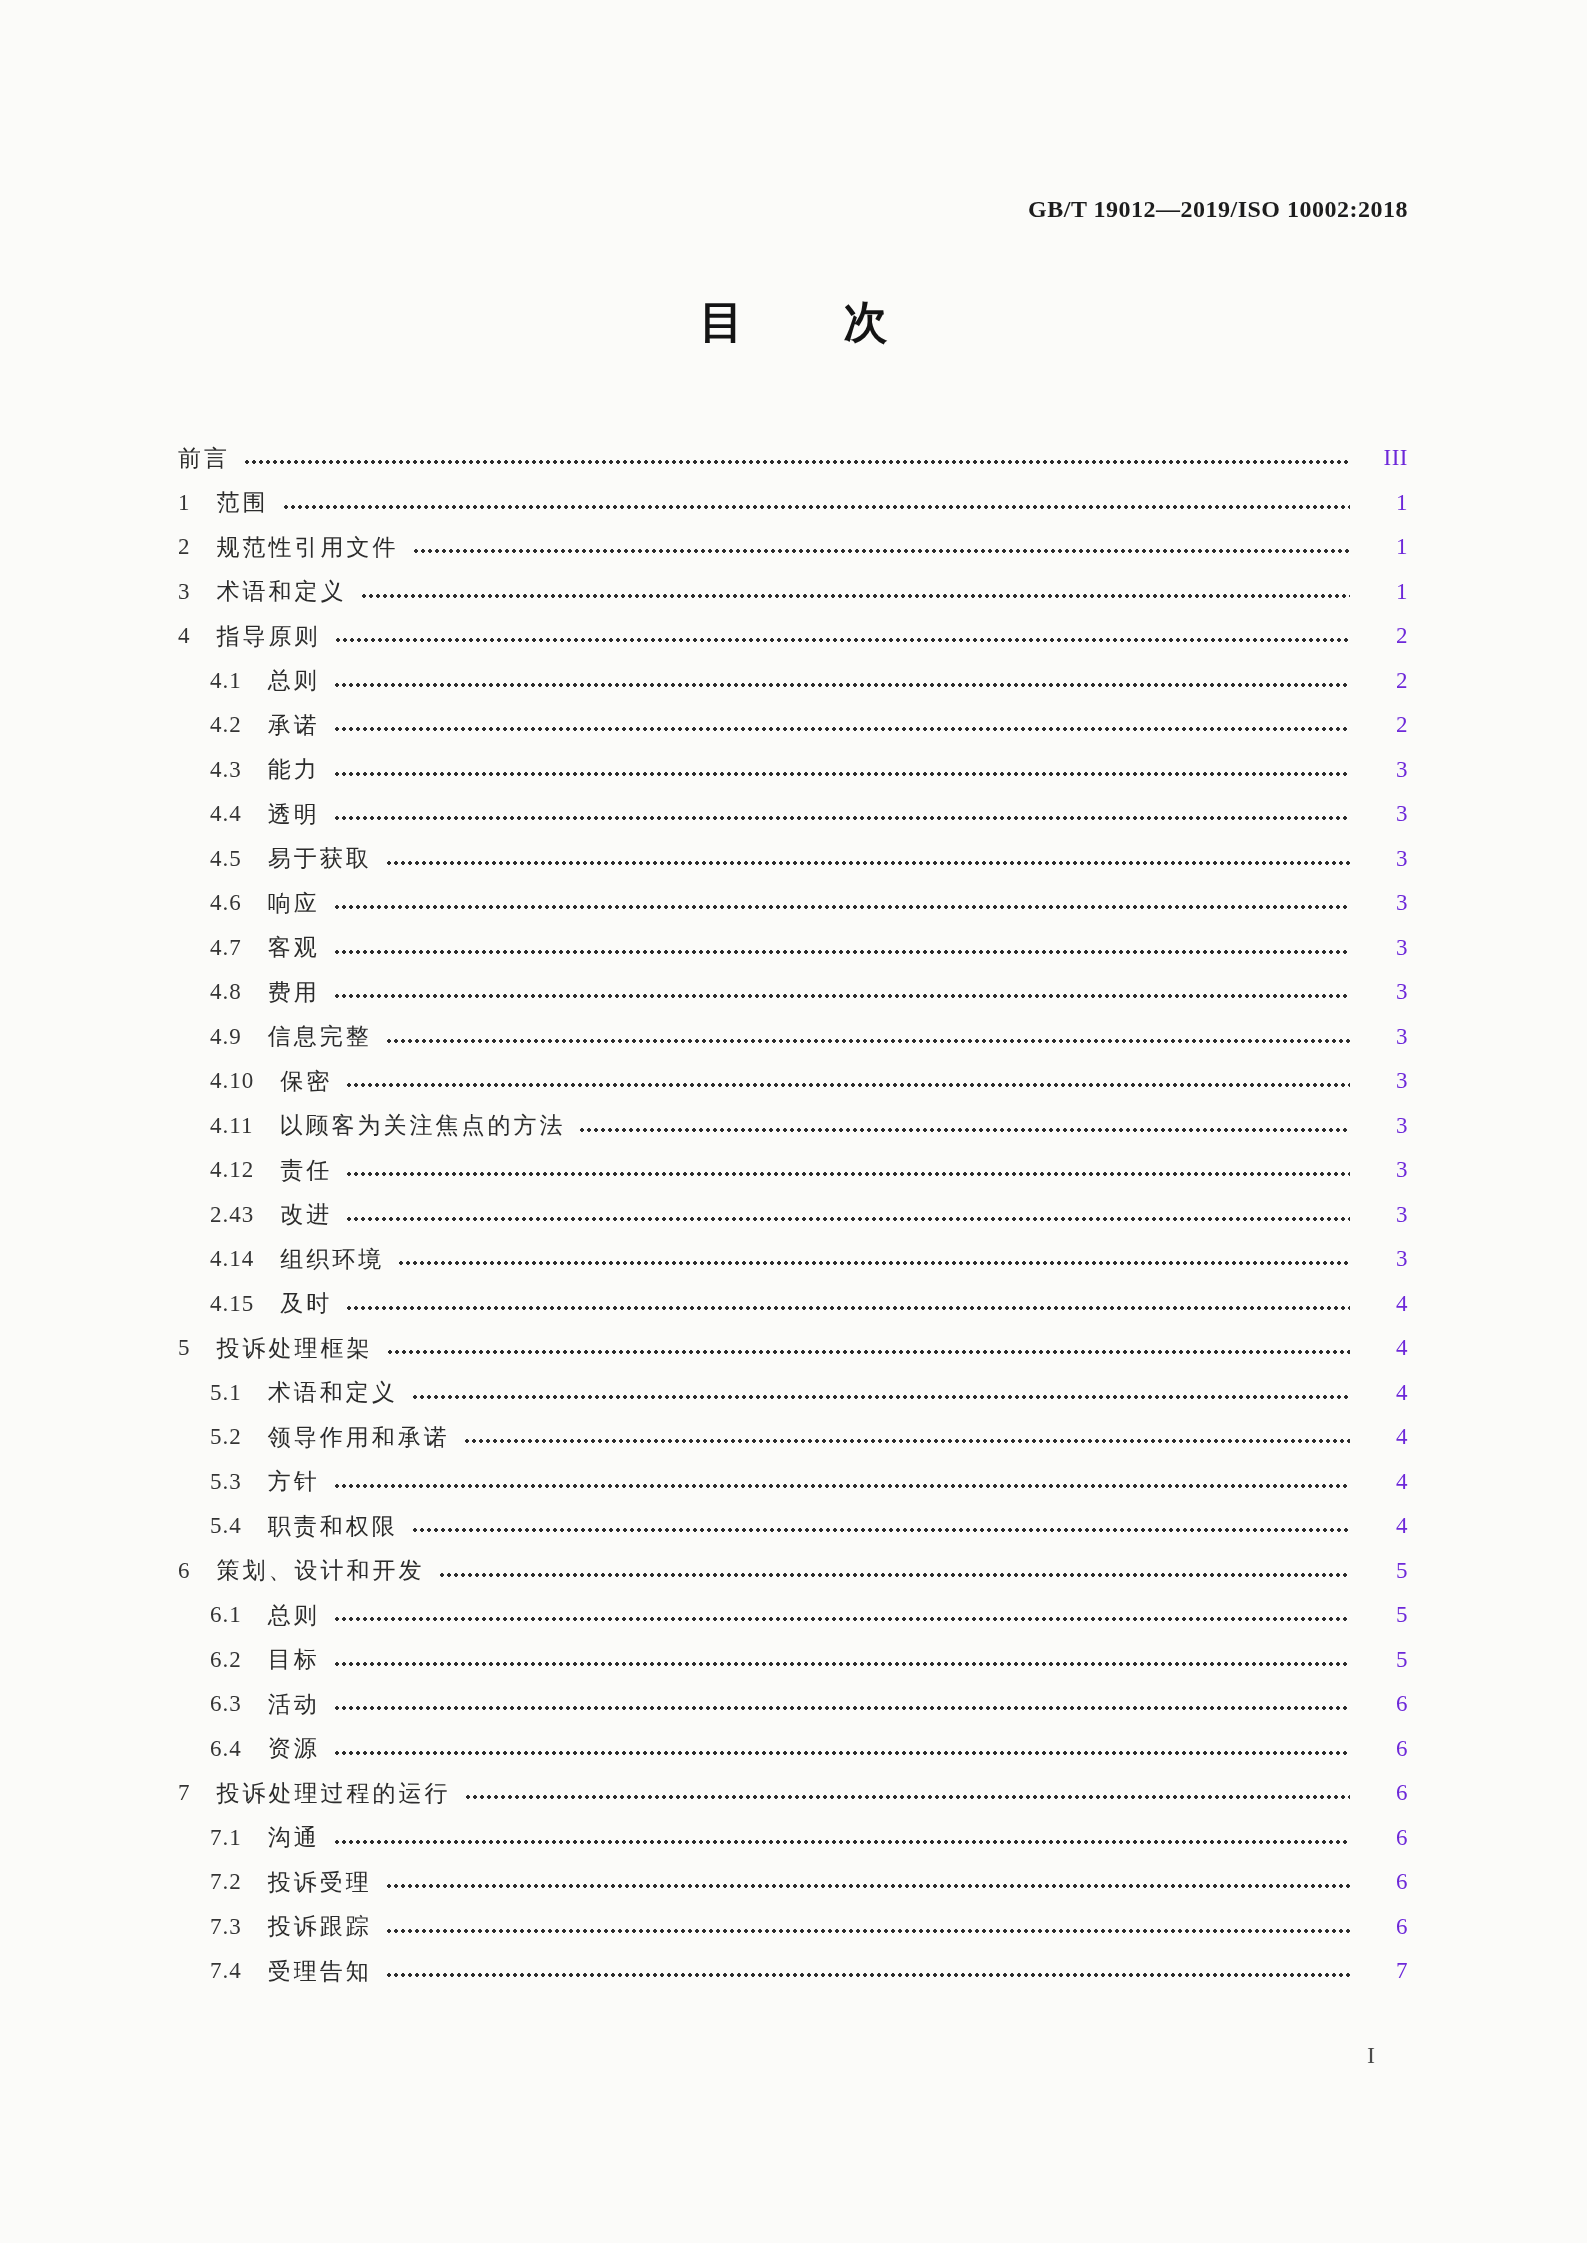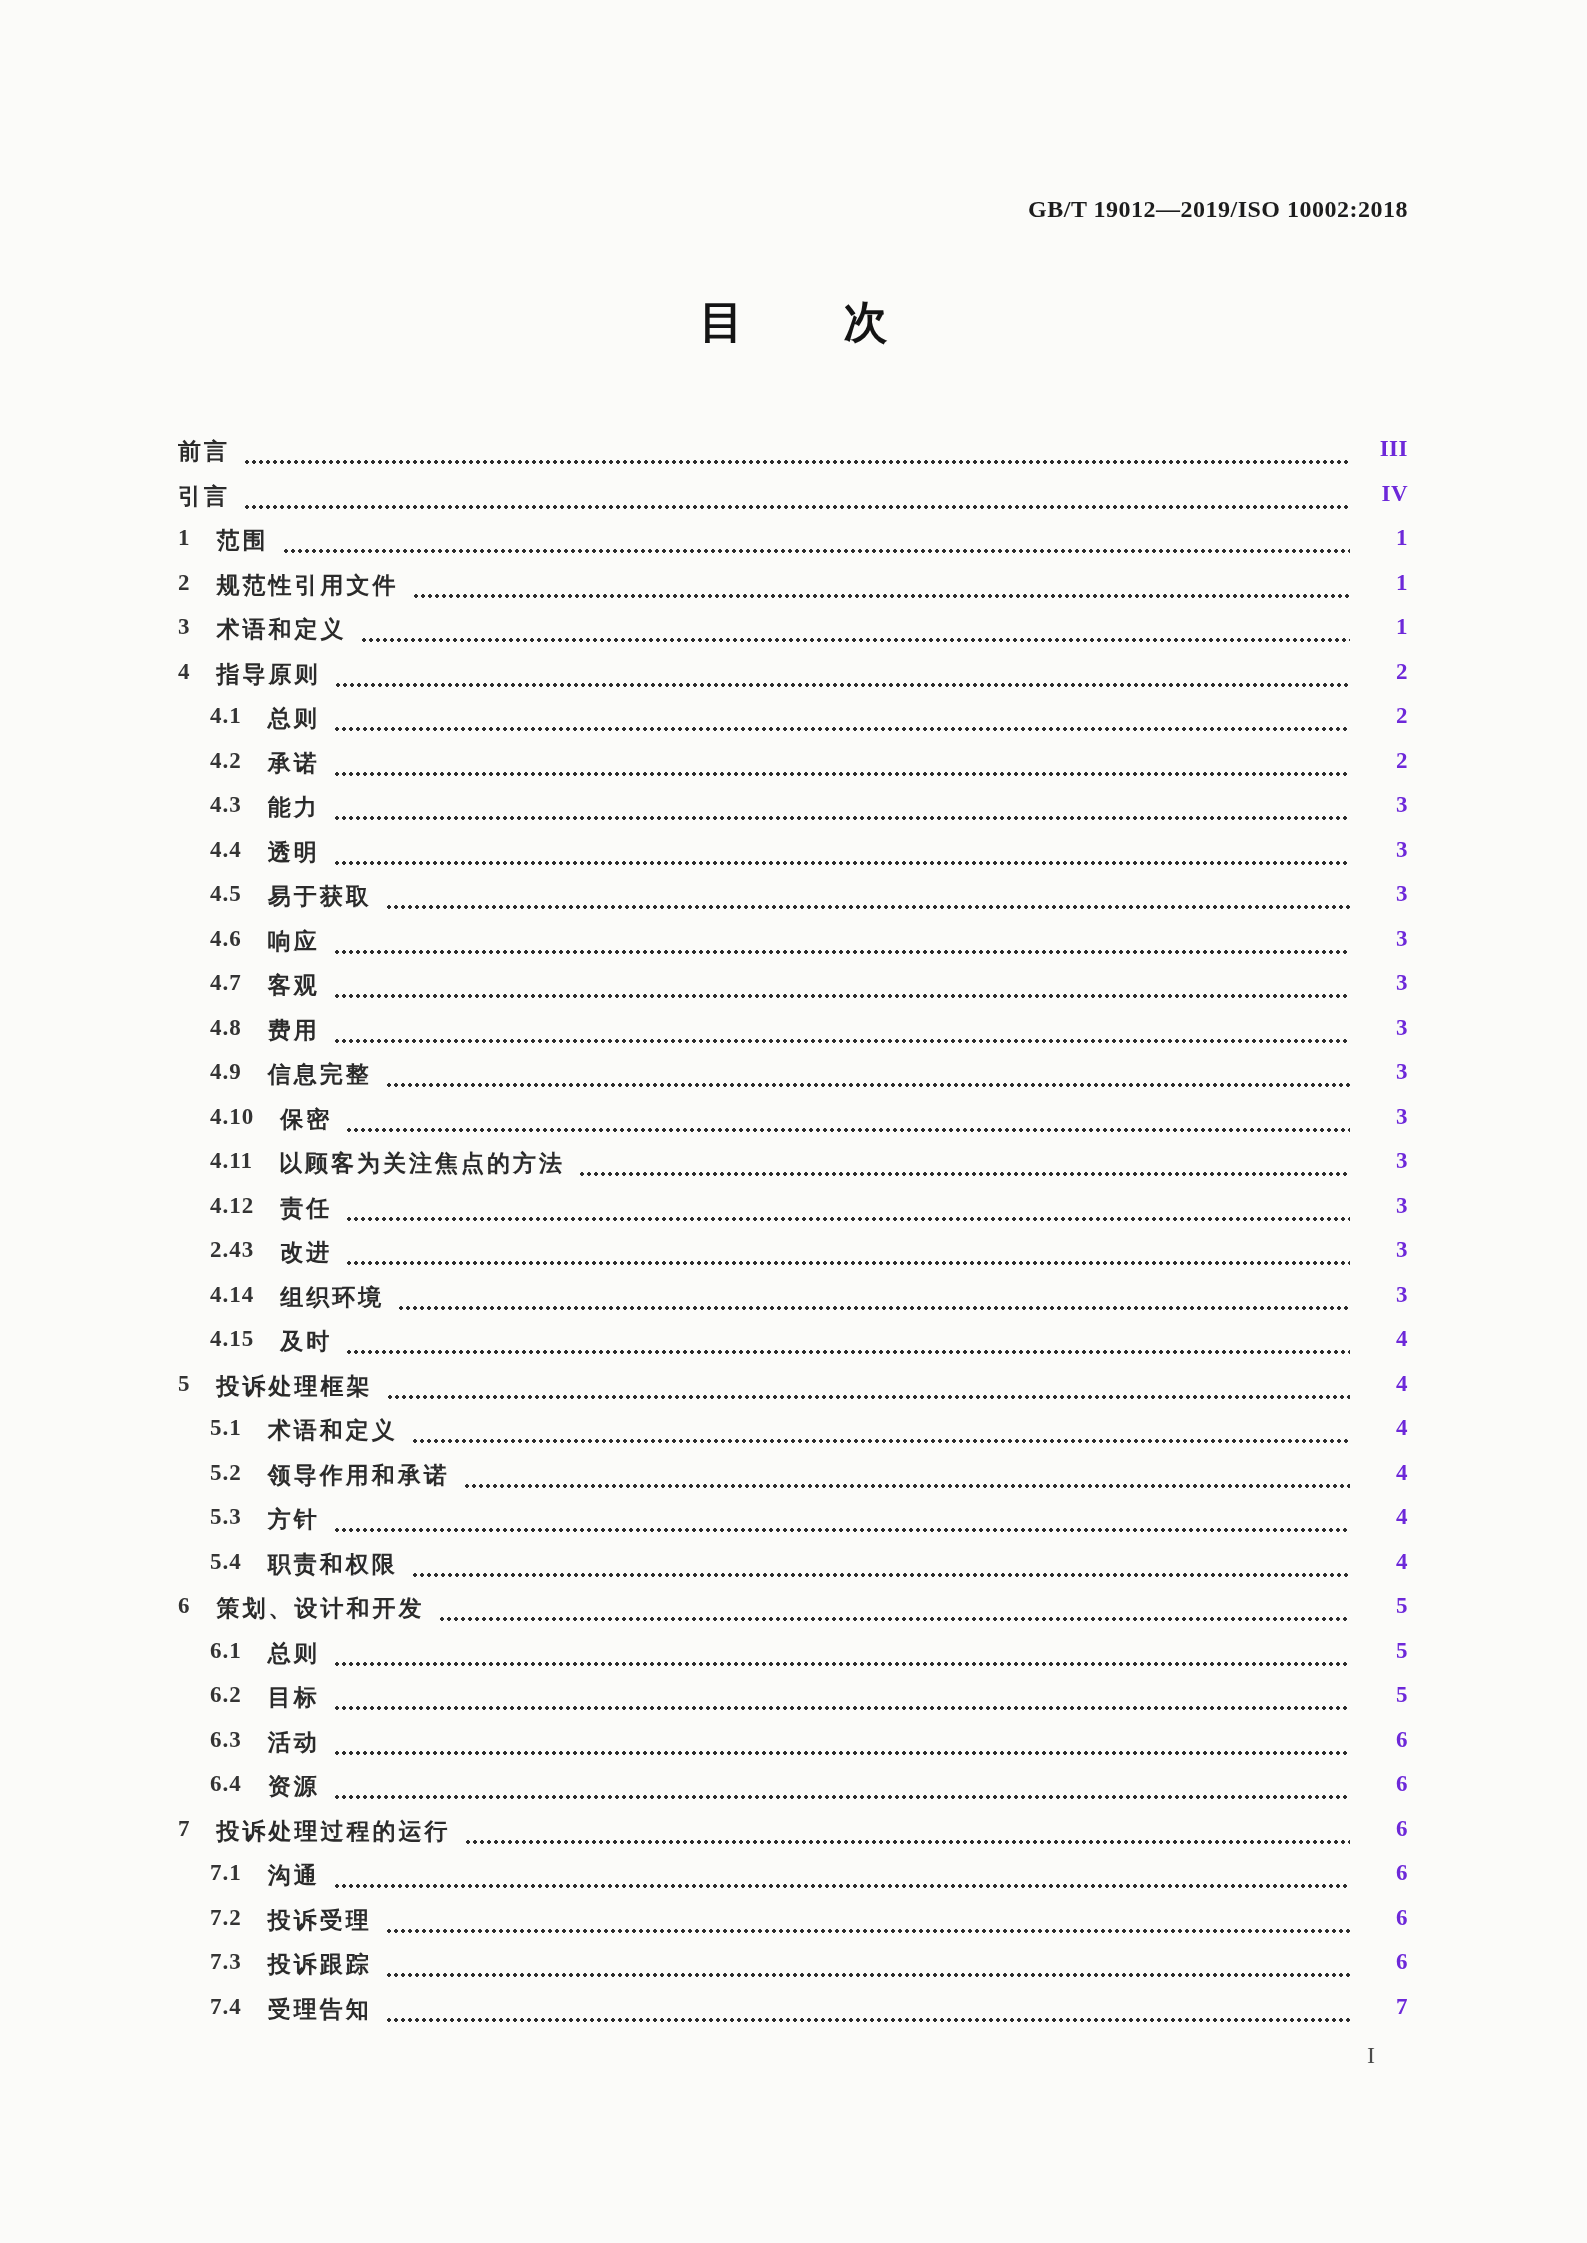--- a/index.html
+++ b/index.html
@@ -20,25 +20,24 @@
     position: absolute; top: 300px; left: 0; width: 100%;
     display: flex; justify-content: center; gap: 100px;
     font-family: "Liberation Sans", "DejaVu Sans", sans-serif;
     font-size: 44px; font-weight: bold; color: #141414;
     line-height: 1;
   }
   .toc {
     position: absolute; top: 436px; left: 178px; right: 179px;
   }
   .row {
-    display: flex; align-items: flex-start;
+    display: flex; align-items: center;
     height: 44.5px;
     font-size: 23px; color: #2b2b2b;
     white-space: nowrap;
-    font-weight: bold;
   }
   .row.sub { padding-left: 32px; }
   .num { color: #343434; margin-right: 26px; letter-spacing: 1px; }
   .label { letter-spacing: 3px; }
   .dots {
     flex: 1 1 auto;
     height: 6px;
     align-self: center;
     margin: 8px 12px 0 14px;
     background-image: radial-gradient(circle at 3px 3px, #2d2d2d 1.6px, rgba(0,0,0,0) 2px);
@@ -66,26 +65,20 @@
 </div>
 
 <div class="toc" id="toc">
   <div class="row top nonum">
 
     <span class="label">前言</span>
     <span class="dots"></span>
     <span class="pg">III</span>
   </div>
 
-  <div class="row top nonum">
-
-    <span class="label">引言</span>
-    <span class="dots"></span>
-    <span class="pg">IV</span>
-  </div>
 
   <div class="row top">
     <span class="num">1</span>
     <span class="label">范围</span>
     <span class="dots"></span>
     <span class="pg">1</span>
   </div>
 
   <div class="row top">
     <span class="num">2</span>

